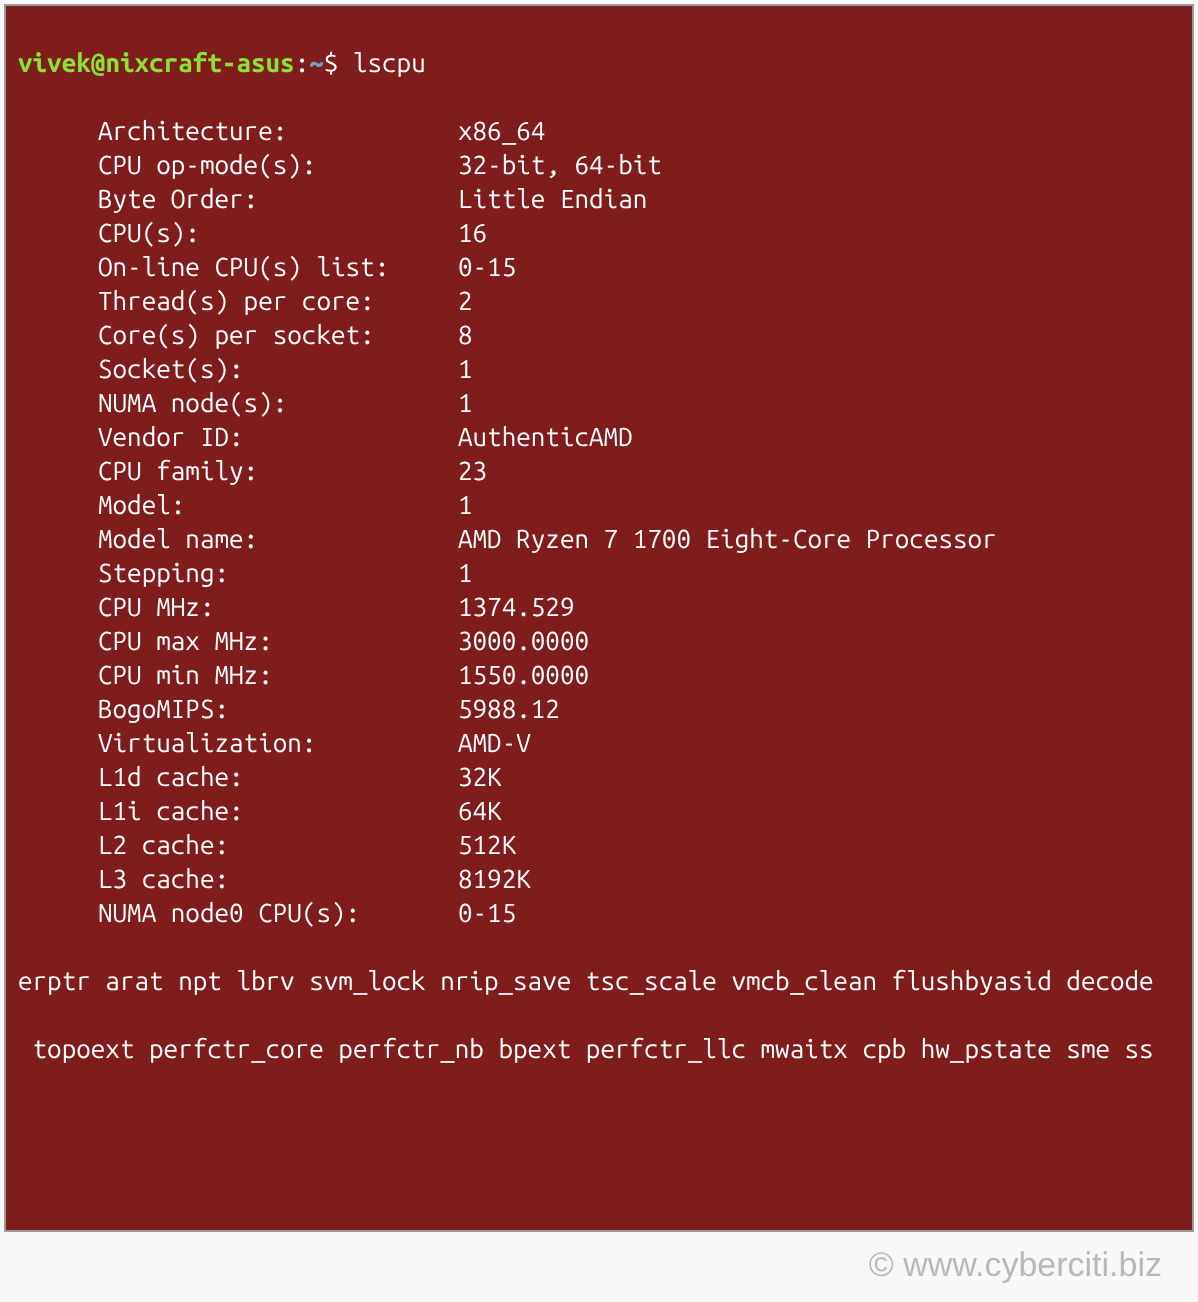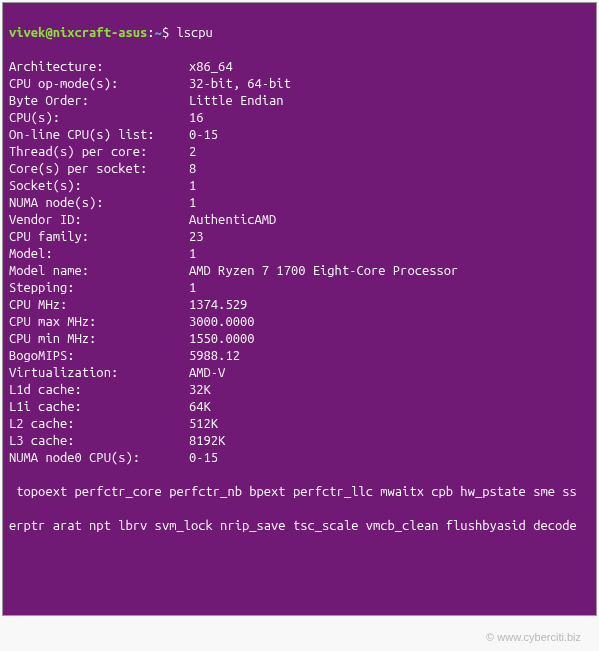--- a/index.html
+++ b/index.html
@@ -4,59 +4,59 @@
   <style>
     * { margin: 0; padding: 0; box-sizing: border-box; }
     body {
       background: #f8f8f8;
       font-family: -apple-system, BlinkMacSystemFont, sans-serif;
       width: 599px;
       height: 651px;
       position: relative;
     }
     .terminal {
-      background: #701a75;
+      background: #7f1d1d;
       width: 595px;
       height: 614px;
       margin: 2px auto 0;
       padding: 4px 6px;
       font-family: 'Ubuntu Mono', 'DejaVu Sans Mono', 'Consolas', monospace;
       font-size: 13px;
       line-height: 17px;
       color: #ffffff;
       overflow: hidden;
       white-space: pre;
       border: 1px solid #999;
     }
     .prompt-user { color: #8ae234; font-weight: bold; }
     .prompt-host { color: #8ae234; font-weight: bold; }
     .prompt-colon { color: #ffffff; }
     .prompt-path { color: #729fcf; font-weight: bold; }
     .prompt-dollar { color: #ffffff; }
     .cmd { color: #ffffff; }
     .output { color: #ffffff; }
     .row { display: flex; }
-    .label { display: inline-block; width: 180px; }
+    .label { display: inline-block; width: 180px; margin-left: 40px; }
     .val { color: #ffffff; }
     .watermark {
       position: absolute;
       bottom: 8px;
       right: 18px;
       color: #b8b8b8;
-      font-size: 11px;
+      font-size: 17px;
       font-family: Arial, sans-serif;
     }
   </style>
 </head>
 <body>
 
 <div class="terminal">
 <div><span class="prompt-user">vivek</span><span class="prompt-user">@</span><span class="prompt-host">nixcraft-asus</span><span class="prompt-colon">:</span><span class="prompt-path">~</span><span class="prompt-dollar">$</span> <span class="cmd">lscpu</span></div>
 <div id="lscpu-out"><div class="row"><span class="label output">Architecture:</span><span class="val">x86_64</span></div><div class="row"><span class="label output">CPU op-mode(s):</span><span class="val">32-bit, 64-bit</span></div><div class="row"><span class="label output">Byte Order:</span><span class="val">Little Endian</span></div><div class="row"><span class="label output">CPU(s):</span><span class="val">16</span></div><div class="row"><span class="label output">On-line CPU(s) list:</span><span class="val">0-15</span></div><div class="row"><span class="label output">Thread(s) per core:</span><span class="val">2</span></div><div class="row"><span class="label output">Core(s) per socket:</span><span class="val">8</span></div><div class="row"><span class="label output">Socket(s):</span><span class="val">1</span></div><div class="row"><span class="label output">NUMA node(s):</span><span class="val">1</span></div><div class="row"><span class="label output">Vendor ID:</span><span class="val">AuthenticAMD</span></div><div class="row"><span class="label output">CPU family:</span><span class="val">23</span></div><div class="row"><span class="label output">Model:</span><span class="val">1</span></div><div class="row"><span class="label output">Model name:</span><span class="val">AMD Ryzen 7 1700 Eight-Core Processor</span></div><div class="row"><span class="label output">Stepping:</span><span class="val">1</span></div><div class="row"><span class="label output">CPU MHz:</span><span class="val">1374.529</span></div><div class="row"><span class="label output">CPU max MHz:</span><span class="val">3000.0000</span></div><div class="row"><span class="label output">CPU min MHz:</span><span class="val">1550.0000</span></div><div class="row"><span class="label output">BogoMIPS:</span><span class="val">5988.12</span></div><div class="row"><span class="label output">Virtualization:</span><span class="val">AMD-V</span></div><div class="row"><span class="label output">L1d cache:</span><span class="val">32K</span></div><div class="row"><span class="label output">L1i cache:</span><span class="val">64K</span></div><div class="row"><span class="label output">L2 cache:</span><span class="val">512K</span></div><div class="row"><span class="label output">L3 cache:</span><span class="val">8192K</span></div><div class="row"><span class="label output">NUMA node0 CPU(s):</span><span class="val">0-15</span></div></div>
+<div class="output">erptr arat npt lbrv svm_lock nrip_save tsc_scale vmcb_clean flushbyasid decode</div>
 <div class="output"> topoext perfctr_core perfctr_nb bpext perfctr_llc mwaitx cpb hw_pstate sme ss</div>
-<div class="output">erptr arat npt lbrv svm_lock nrip_save tsc_scale vmcb_clean flushbyasid decode</div>
 
 
 
 
 </div>
 
 <div class="watermark">© www.cyberciti.biz</div>
 
 </body></html>

